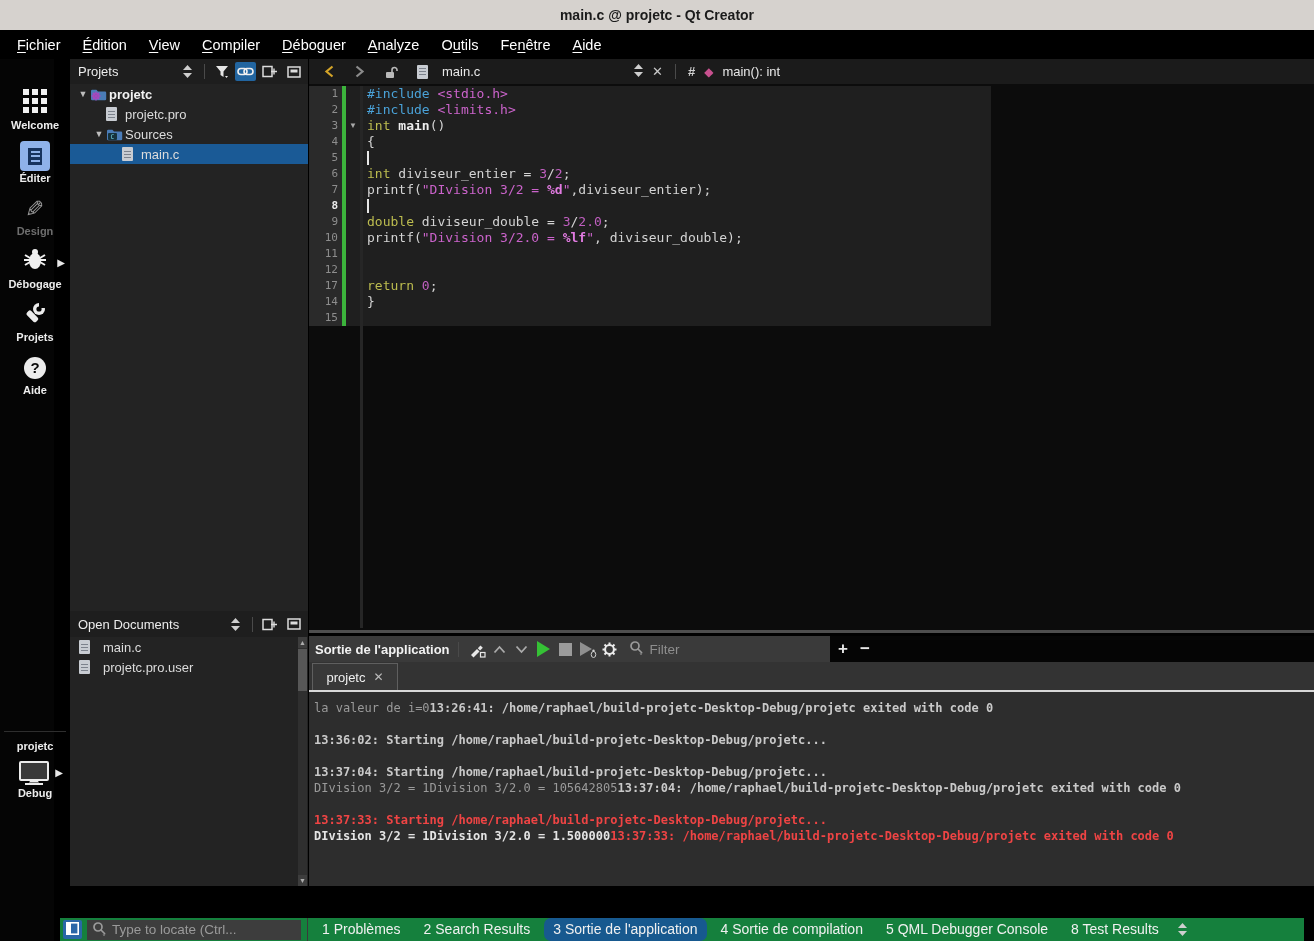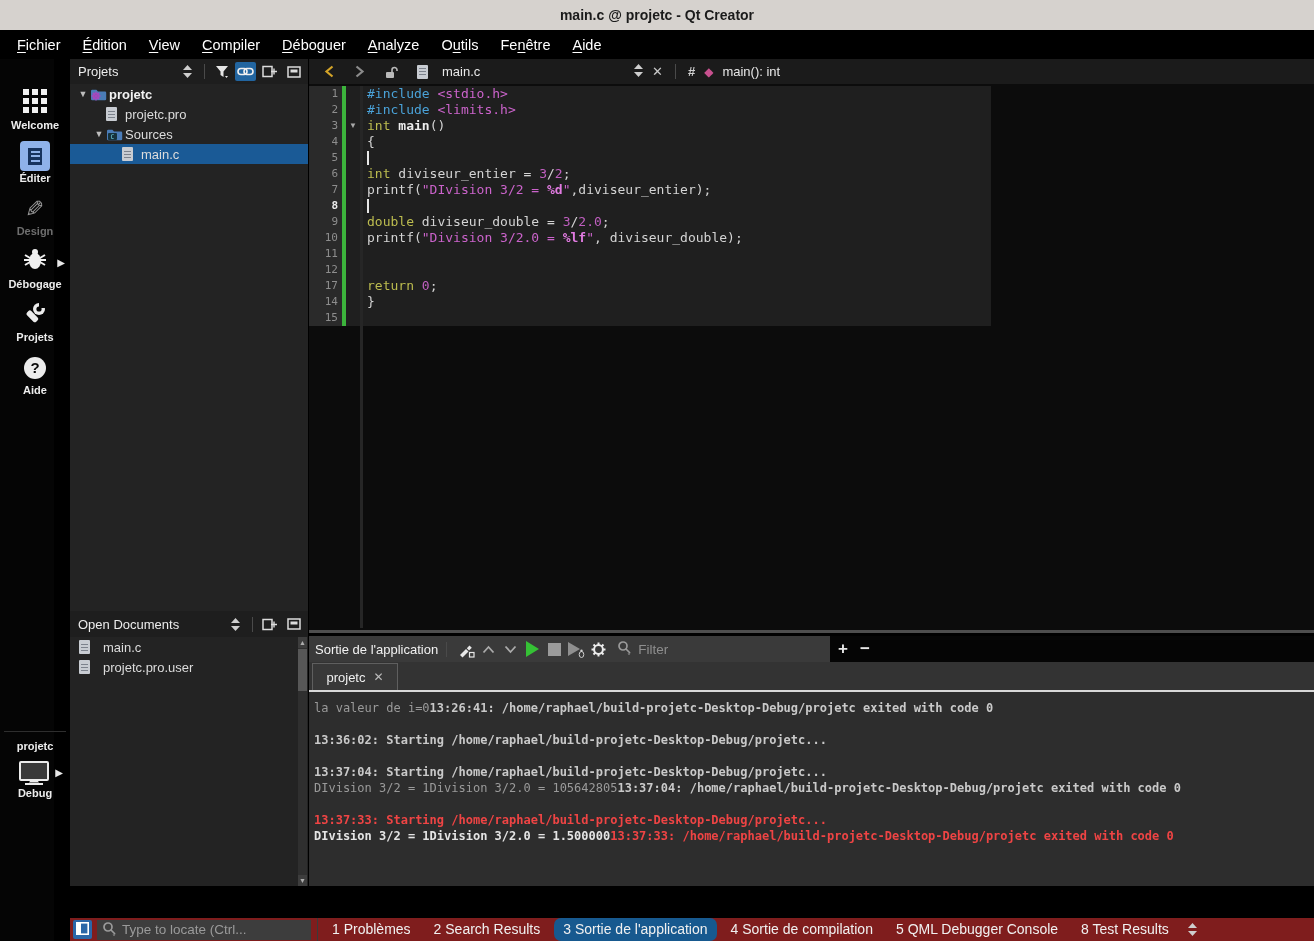--- a/index.html
+++ b/index.html
@@ -68,41 +68,41 @@
     font-family:"DejaVu Sans Mono",monospace;font-size:13px;}
   .s-pre{color:#4AA2D8;} .s-str{color:#CB63CB;} .s-num{color:#C05FC0;}
   .s-kw{color:#BCBC4F;} .s-fn{color:#EDEDED;font-weight:bold;} .s-pl{color:#D4D4D4;}
   .s-fmt{color:#E27BE2;font-weight:bold;}
   .caret{position:absolute;width:2px;height:14px;background:#E8E8E8;}
   #hsplit{left:309px;top:630px;width:1005px;height:3px;background:#4E4E4E;}
 
   
   #output{left:309px;top:636px;width:1005px;height:250px;background:#2D2D2D;}
   #otoolbar{height:26px;background:#3A3A3A;display:flex;align-items:center;position:relative;}
-  #otitle{color:#F2F2F2;font-size:13px;padding-left:6px;white-space:nowrap;}
+  #otitle{color:#F2F2F2;font-size:13px;padding-left:6px;white-space:nowrap;font-weight:bold;}
   .oico{width:22px;height:20px;display:flex;align-items:center;justify-content:center;}
   #ofilter{display:flex;align-items:center;gap:6px;color:#8E8E8E;font-size:13.5px;margin-left:8px;}
   #oblack{position:absolute;left:521px;top:0;width:484px;height:26px;background:#050505;
     display:flex;align-items:center;gap:12px;padding-left:8px;box-sizing:border-box;}
   .zoomgl{color:#E6E6E6;font-size:17px;font-weight:bold;line-height:26px;}
   #otabs{height:28px;background:#333;position:relative;}
   #otab{position:absolute;left:3px;top:1px;width:86px;height:27px;background:#383838;
     border:1px solid #5F5F5F;border-bottom:none;box-sizing:border-box;display:flex;align-items:center;
     justify-content:center;gap:8px;color:#F0F0F0;font-size:13px;}
   #otab .x{color:#BDBDBD;font-size:12px;}
   #osep{height:2px;background:#D8D8D8;}
   #obody{padding:8px 0 0 5px;}
   .oline{height:16px;line-height:16px;white-space:pre;font-family:"DejaVu Sans Mono",monospace;font-size:12px;}
   .o-dim{color:#9A9A9A;} .o-msg{color:#C9C9C9;font-weight:bold;}
   .o-hl{color:#E4E4E4;font-weight:bold;} .o-teal{color:#ef4444;font-weight:bold;}
 
   
   #infobar{left:70px;top:888px;width:1244px;height:30px;background:#514D06;color:#F4F4F4;
     font-size:14.5px;line-height:30px;padding-left:5px;box-sizing:border-box;white-space:nowrap;overflow:hidden;}
-  #statusbar{left:70px;top:918px;width:1244px;height:23px;background:#7f1d1d;display:flex;align-items:center;}
+  #statusbar{left:60px;top:918px;width:1244px;height:23px;background:#15803d;display:flex;align-items:center;}
   #sbtoggle{width:19px;height:19px;margin-left:3px;background:#2A67A8;border-radius:2px;
     display:flex;align-items:center;justify-content:center;flex:none;}
   #locator{width:214px;height:20px;background:#3D3D3D;margin-left:5px;display:flex;align-items:center;
     gap:5px;padding-left:5px;box-sizing:border-box;color:#9A9A9A;font-size:13.5px;white-space:nowrap;overflow:hidden;flex:none;}
   #sbsep{width:1px;height:23px;background:#3A3A3A;margin-left:6px;}
   .pane{height:23px;line-height:23px;padding:0 9px;margin-left:5px;color:#F0F0F0;font-size:14px;white-space:nowrap;}
   .pane.selected{background:#17598F;border-radius:7px;}
   #sbcombo{margin-left:10px;display:flex;align-items:center;}
 </style>
 </head>

